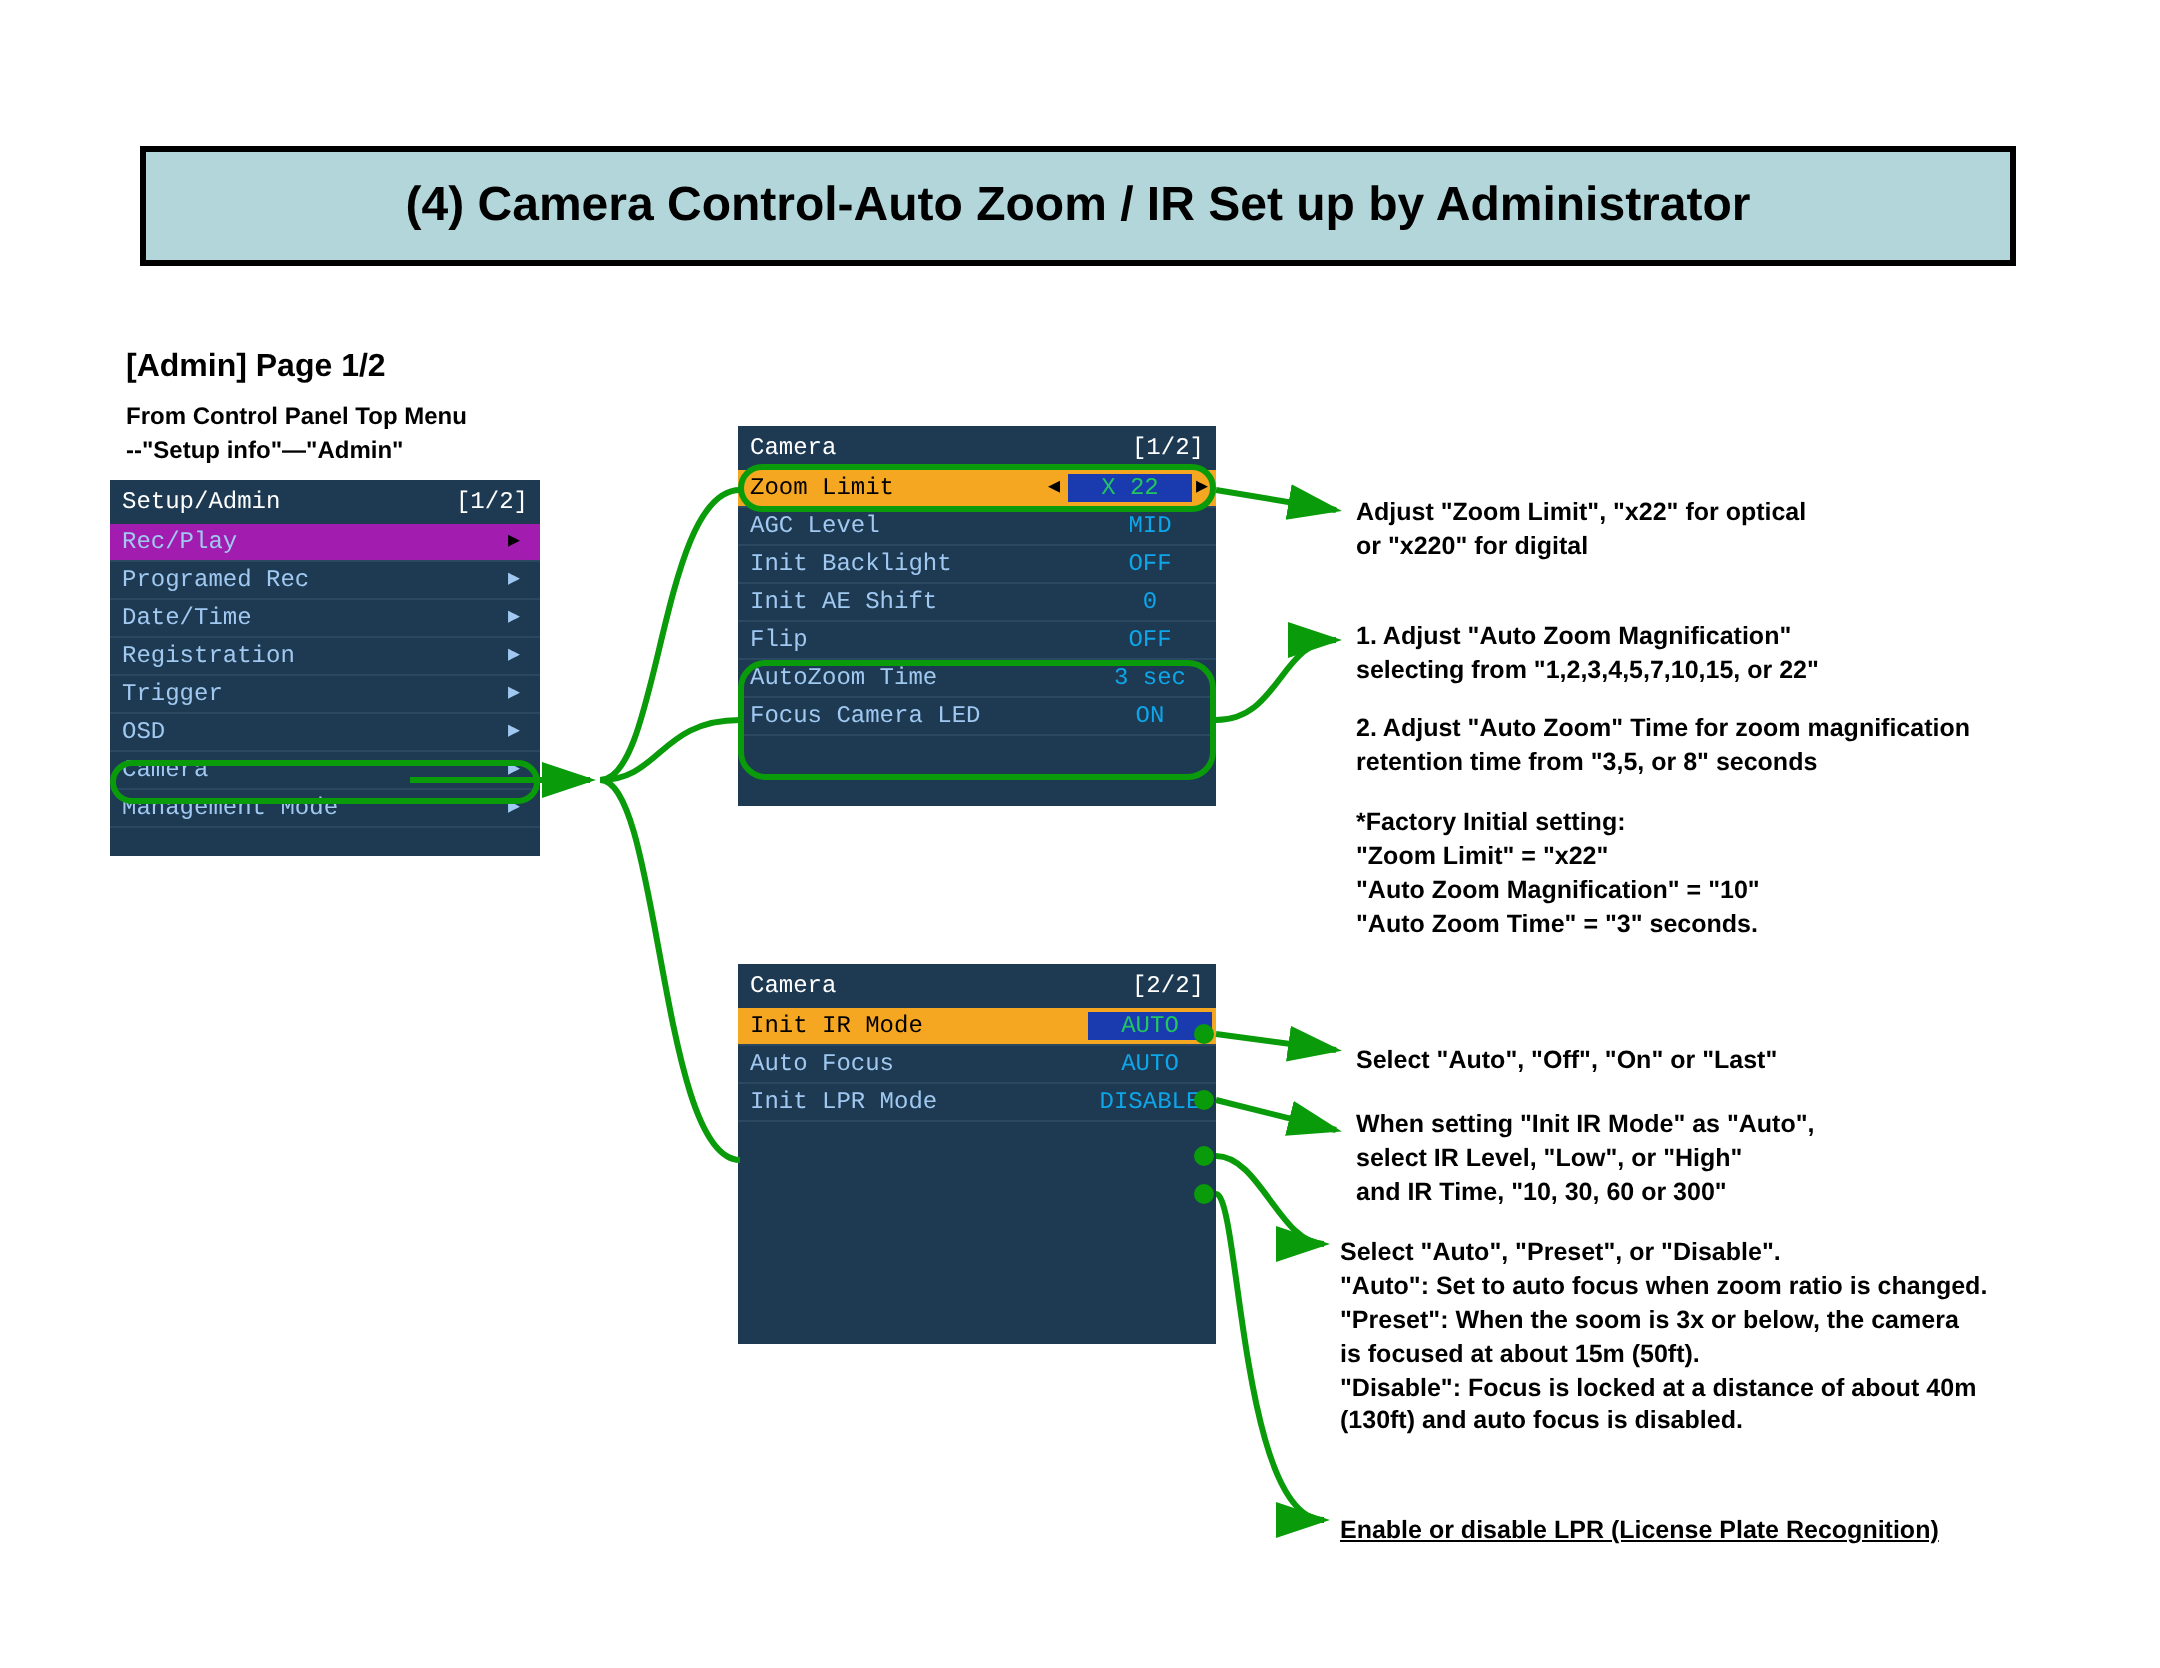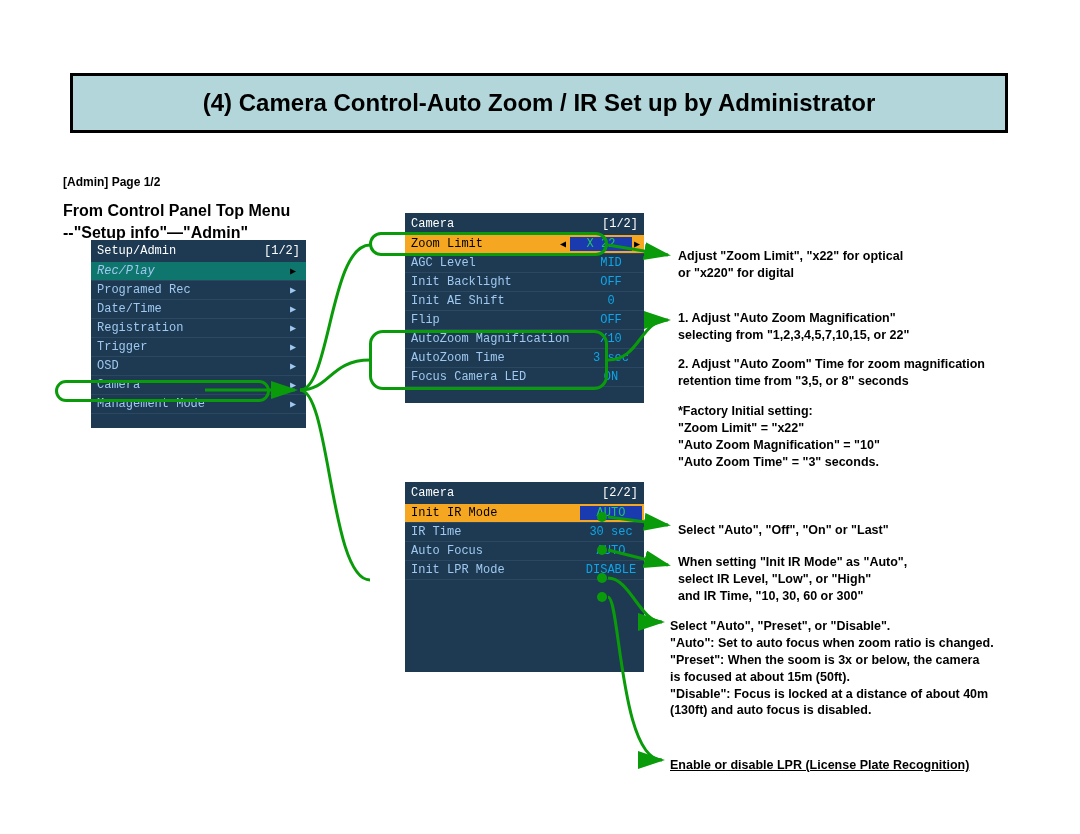--- a/index.html
+++ b/index.html
@@ -2,36 +2,36 @@
 <html><head>
 <meta charset="utf-8">
 <style>
   * { box-sizing: border-box; margin: 0; padding: 0; }
   body { background: #fff; font-family: Arial, Helvetica, sans-serif; font-size: 13px; color: #000; width: 1080px; height: 834px; position: relative; }
   .title-banner {
     position: absolute; left: 70px; top: 73px; width: 938px; height: 60px;
     background: #b2d6d9; border: 3px solid #000; display: flex; align-items: center; justify-content: center;
     font-size: 24px; font-weight: bold;
   }
-  .page-label { position: absolute; left: 63px; top: 175px; font-weight: bold; font-size: 12px; }
-  .sub-label { position: absolute; left: 63px; top: 200px; font-weight: bold; font-size: 16px; line-height: 1.4; }
+  .page-label { position: absolute; left: 63px; top: 175px; font-weight: bold; font-size: 16px; }
+  .sub-label { position: absolute; left: 63px; top: 200px; font-weight: bold; font-size: 12px; line-height: 1.4; }
   
   
   .panel {
-    position: absolute; background: #1d3a52; color: #a8c4e0; font-family: "Courier New", monospace; font-size: 12px; margin-left: 36px;
+    position: absolute; background: #1d3a52; color: #a8c4e0; font-family: "Courier New", monospace; font-size: 12px;
     
   }
   .panel-hdr { display: flex; justify-content: space-between; padding: 4px 6px; }
   .panel-hdr span { color: #fff; }
   .row { display: flex; align-items: center; justify-content: space-between; padding: 1px 2px 1px 6px; height: 19px; border-bottom: 1px solid #2a4862;}
   .row .label { flex: 1; color: #a0c8f0; }
   .row .val { width: 62px; text-align: center; background: #1d3a52; color: #0ea5e9; margin-left: 2px; }
   .row.sel .label, .row.sel { background: #f6a722; color: #000; }
   .row.sel .val { background: #1a3bb0; color: #22c55e; }
-  .row.sel-plain { background: #0f766e; color: #000; font-style: italic; }
+  .row.sel-plain { background: #a21caf; color: #000; }
   .row .arrow, .row .arrowl { font-size: 10px; color: #a0c8f0; padding: 0 2px; }
   .row.sel .arrowl, .row.sel .arrow { color:#000; background:#f6a722;}
 
   
   #panel-a { left: 55px; top: 240px; width: 215px; height: 188px; }
   #panel-a .row { padding-right: 8px; }
   #panel-a .row .arrow { color: #a0c8f0; }
   #panel-a .row.sel-plain .arrow { color:#000;}
 
   
@@ -124,24 +124,20 @@
       </div>
       <div class="row">
         <span class="label">Init AE Shift</span>
         <span class="val">0</span>
       </div>
       <div class="row">
         <span class="label">Flip</span>
         <span class="val">OFF</span>
       </div>
       <div class="row">
-        <span class="label">AutoZoom Magnification</span>
-        <span class="val">X10</span>
-      </div>
-      <div class="row">
         <span class="label">AutoZoom Time</span>
         <span class="val">3 sec</span>
       </div>
       <div class="row">
         <span class="label">Focus Camera LED</span>
         <span class="val">ON</span>
       </div>
     </div>
 </div>
 
@@ -149,24 +145,20 @@
   <div class="panel-hdr">
     <span>Camera</span>
     <span>[2/2]</span>
   </div>
   <div id="rowsC">
       <div class="row sel">
         <span class="label">Init IR Mode</span>
         <span class="val">AUTO</span>
       </div>
       <div class="row">
-        <span class="label">IR Time</span>
-        <span class="val">30 sec</span>
-      </div>
-      <div class="row">
         <span class="label">Auto Focus</span>
         <span class="val">AUTO</span>
       </div>
       <div class="row">
         <span class="label">Init LPR Mode</span>
         <span class="val">DISABLE</span>
       </div>
     </div>
 </div>
 

